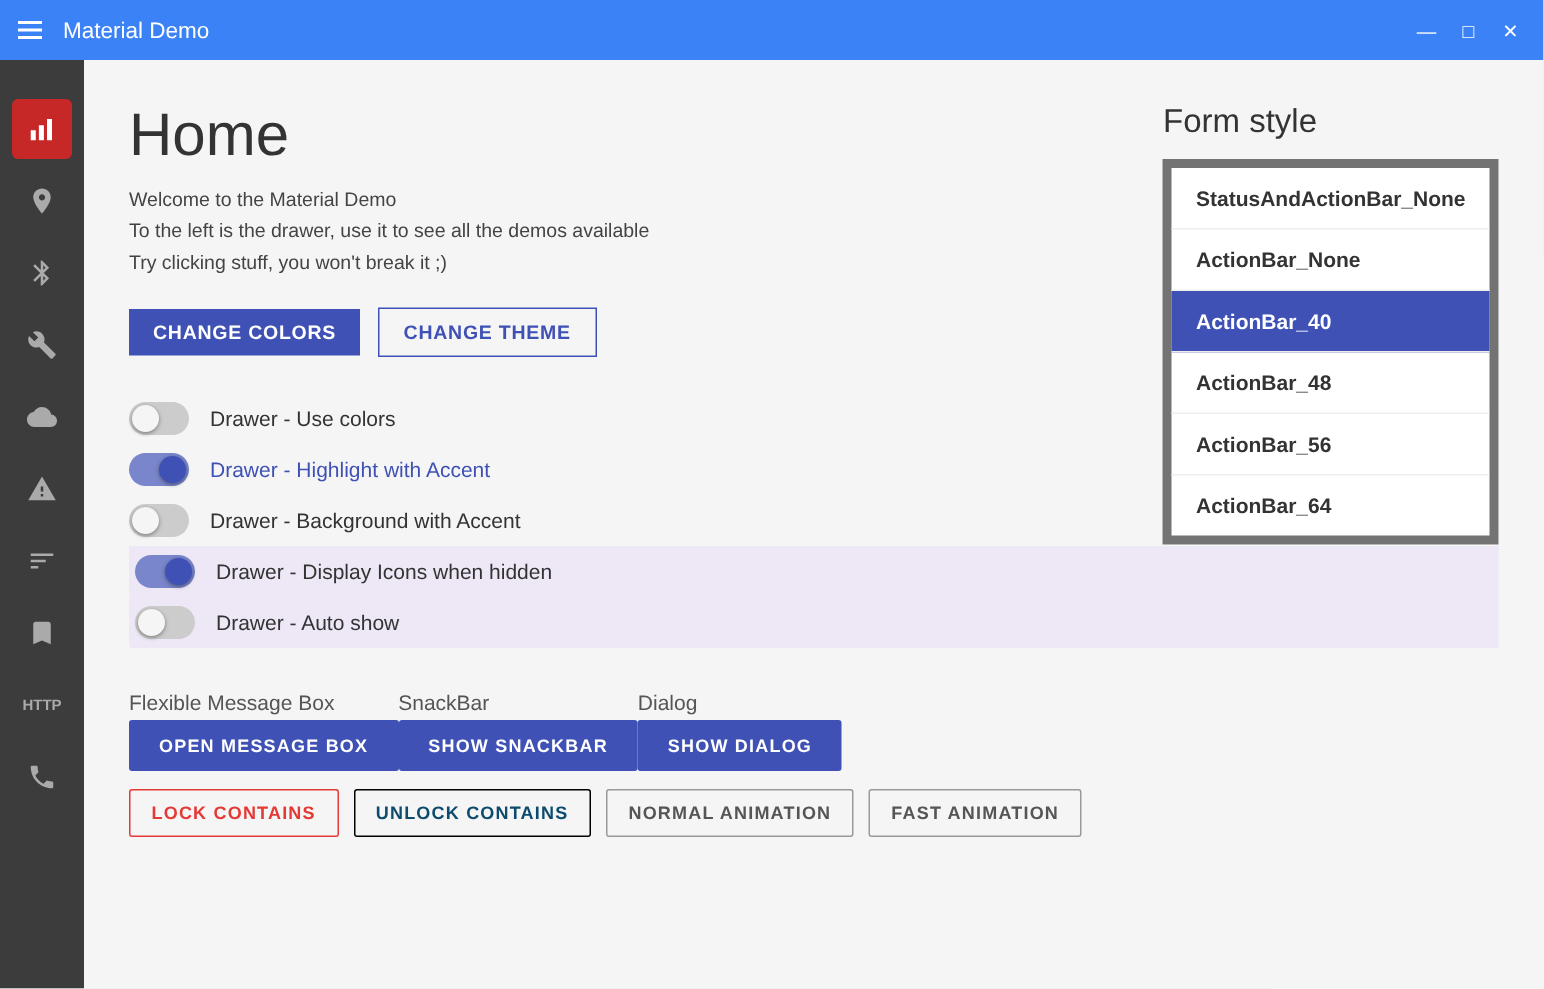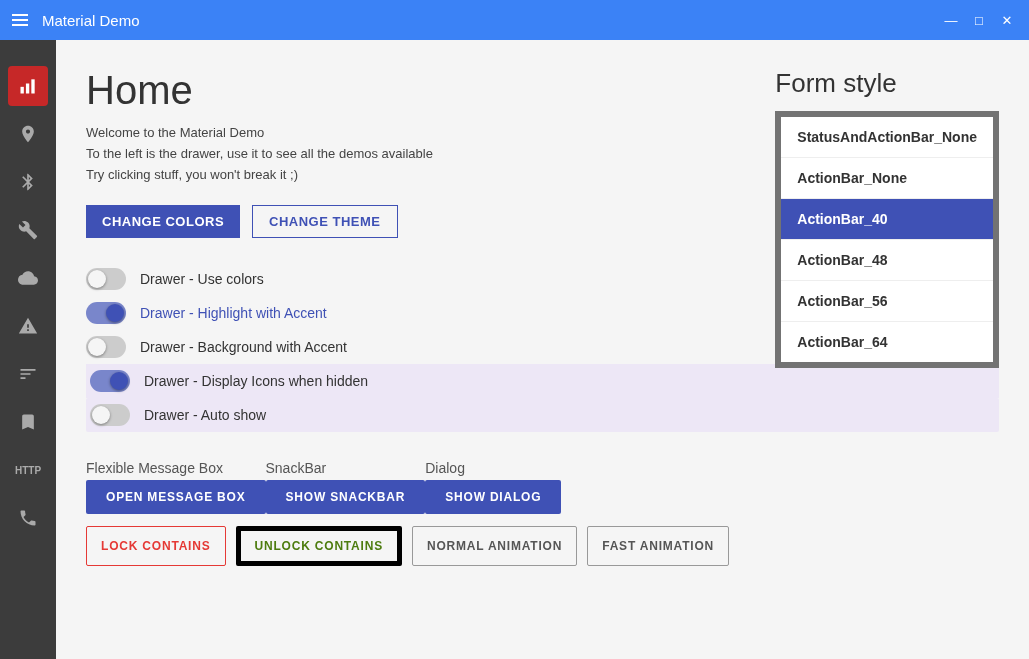--- a/index.html
+++ b/index.html
@@ -63,21 +63,21 @@
       background: #f5f5f5;
       padding: 28px 30px 20px 30px;
       overflow-y: auto;
       position: relative;
     }
 
     .page-title { font-size: 40px; color: #333; margin-bottom: 10px; font-weight: 400; }
     .welcome-text { font-size: 13px; color: #444; line-height: 1.6; margin-bottom: 20px; }
 
     
-    .action-buttons { display: flex; gap: 12px; margin-bottom: 24px; }
+    .action-buttons { display: flex; gap: 12px; margin-bottom: 24px; align-items: center; }
     .btn-filled {
       background: #3f51b5;
       color: white;
       border: none;
       padding: 8px 16px;
       font-size: 13px;
       font-weight: 600;
       letter-spacing: 0.5px;
       cursor: pointer;
       text-transform: uppercase;
@@ -147,22 +147,22 @@
       padding: 8px 14px;
       font-size: 12px;
       font-weight: 700;
       letter-spacing: 0.8px;
       cursor: pointer;
       text-transform: uppercase;
       border-radius: 2px;
     }
     .btn-outlined-orange {
       background: transparent;
-      color: #4d7c0f;
-      border: 5px solid #000000;
+      color: #0c4a6e;
+      border: 1px solid #000000;
       padding: 8px 14px;
       font-size: 12px;
       font-weight: 700;
       letter-spacing: 0.8px;
       cursor: pointer;
       text-transform: uppercase;
       border-radius: 2px;
     }
     .btn-outlined-gray {
       background: transparent;
@@ -175,21 +175,21 @@
       cursor: pointer;
       text-transform: uppercase;
       border-radius: 2px;
     }
 
     .form-style-container {
       position: absolute;
       top: 28px;
       right: 30px;
     }
-    .form-style-heading { font-size: 26px; color: #333; font-weight: 400; margin-bottom: 12px; }
+    .form-style-heading { font-size: 22px; color: #333; font-weight: 400; margin-bottom: 12px; }
     .form-style-list { border: 6px solid #737373; background: white; font-weight: bold; }
     .form-style-item {
       padding: 12px 16px;
       font-size: 14px;
       color: #333;
       cursor: pointer;
       border-bottom: 1px solid #eee;
     }
     .form-style-item:last-child { border-bottom: none; }
     .form-style-item.selected { background: #3f51b5; color: white; }

